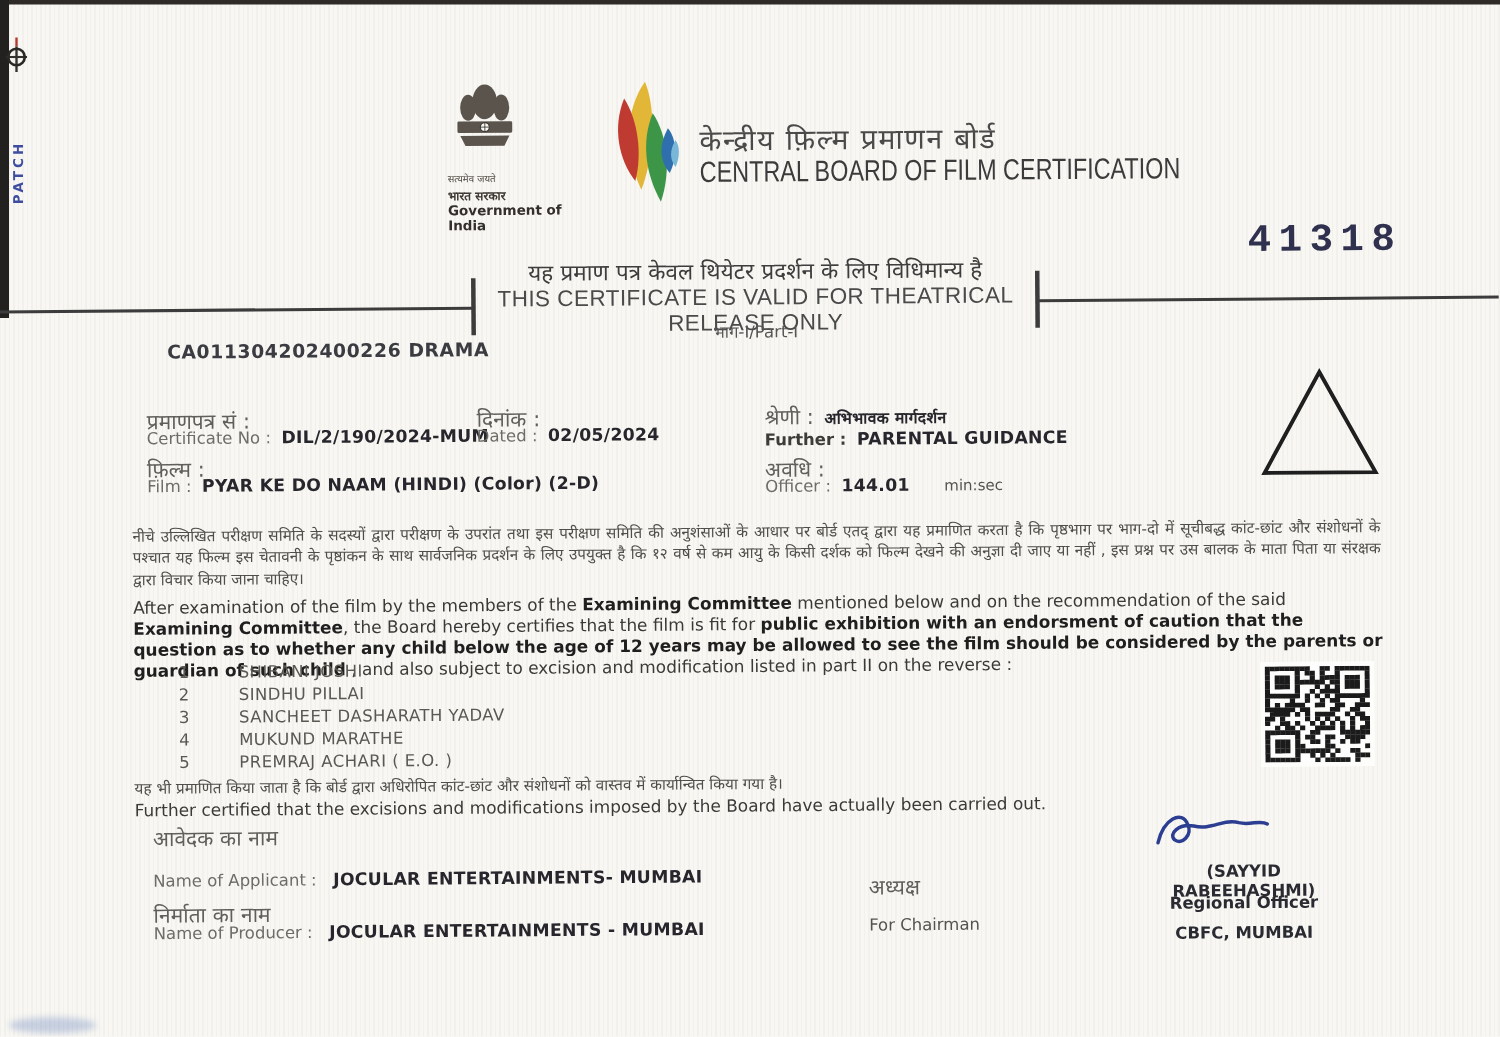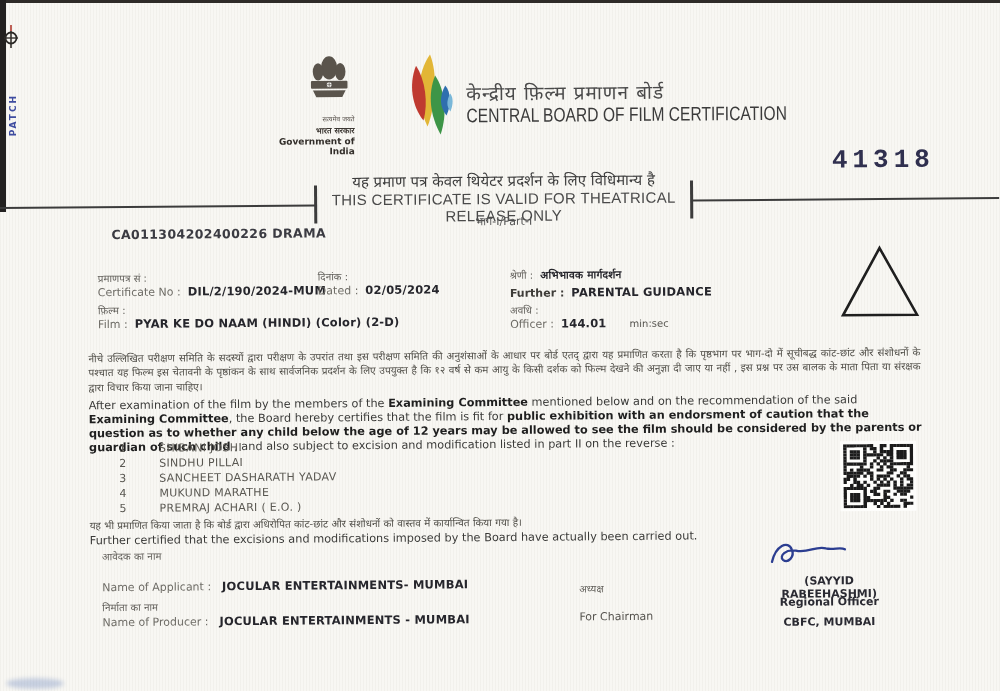--- a/index.html
+++ b/index.html
@@ -13,36 +13,36 @@
     background:repeating-linear-gradient(90deg, rgba(160,155,140,0.07) 0 1px, rgba(255,255,255,0) 1px 3px);
     pointer-events:none;
   }
   .abs{position:absolute;}
   
   #top-edge{left:0;top:0;width:1000px;height:3px;background:#2e2b28;}
   #left-edge{left:0;top:0;width:6px;height:212px;background:#232120;}
   #bottom-smudge{left:6px;top:678px;width:58px;height:11px;background:rgba(110,135,190,.35);border-radius:50%;filter:blur(2px);}
   #patch-label{left:-8px;top:110px;transform:rotate(-90deg);font-size:9px;font-weight:bold;color:#3f4da0;letter-spacing:2px;}
   
-  .emblem-wrap{left:276px;top:52px;width:80px;text-align:right;}
+  .emblem-wrap{left:300px;top:52px;width:80px;text-align:left;}
   .emblem-motto{font-size:6.5px;color:#4c4640;margin-top:1px;}
   .emblem-govt-hi{font-size:8px;font-weight:bold;color:#3d3833;margin-top:1px;}
   .emblem-govt-en{font-size:9px;font-weight:bold;color:#332f2b;margin-top:1px;}
   .board-hi{left:468px;top:80px;font-size:19px;color:#4a4a4a;letter-spacing:1px;}
   .board-en{left:468px;top:104px;font-size:19.5px;color:#3b3b3b;transform:scaleX(.8);transform-origin:left;white-space:nowrap;font-family:"Liberation Sans",sans-serif;}
   #serial{left:833px;top:148px;font-family:"Liberation Mono","DejaVu Sans Mono",monospace;font-weight:bold;font-size:26px;color:#30304f;letter-spacing:5px;}
   
   .bline{height:2px;background:#3c3c3c;}
   .bcap{width:2.5px;height:38px;background:#3c3c3c;}
   .banner-hi{left:317px;top:170px;width:375px;text-align:center;font-size:15px;color:#3d3d3d;}
   .banner-en{left:307px;top:190px;width:395px;text-align:center;font-size:15px;color:#4a4a4a;font-family:"Liberation Sans",sans-serif;letter-spacing:.3px;}
   .banner-part{left:317px;top:213px;width:375px;text-align:center;font-size:11px;color:#555;}
   #ca-line{left:112px;top:224px;font-size:12.5px;font-weight:bold;color:#3b3b42;letter-spacing:.4px;}
   
-  .hlbl{font-size:10px;color:#615f5a;}
+  .hlbl{font-size:14px;color:#615f5a;}
   .elbl{font-size:11px;color:#6e6c66;}
   .val{font-weight:bold;color:#26262c;font-size:11.5px;letter-spacing:.2px;}
   .row{display:flex;gap:7px;align-items:baseline;white-space:nowrap;}
   .unit{font-size:10px;color:#55534e;margin-left:16px;}
   
   #rating-badge{left:712px;top:252px;width:116px;height:62px;border-radius:16px;display:flex;align-items:center;justify-content:center;color:#1e3c66;font-size:29px;font-weight:bold;word-spacing:10px;}
   
   .para-hi{left:88px;top:349px;width:832px;font-size:10.2px;line-height:14.4px;color:#504e48;text-align:justify;}
   .para-en{left:88px;top:396px;width:838px;font-size:11.3px;line-height:13.9px;color:#3a3a38;}
   .para-en b{color:#1f1f1f;}

